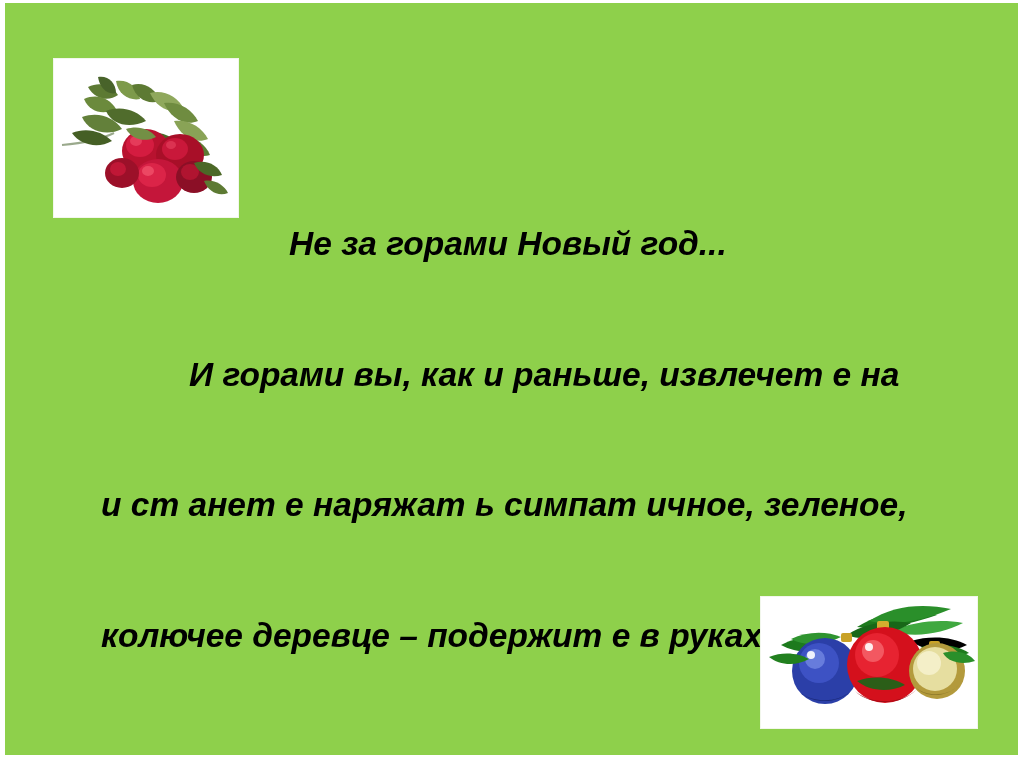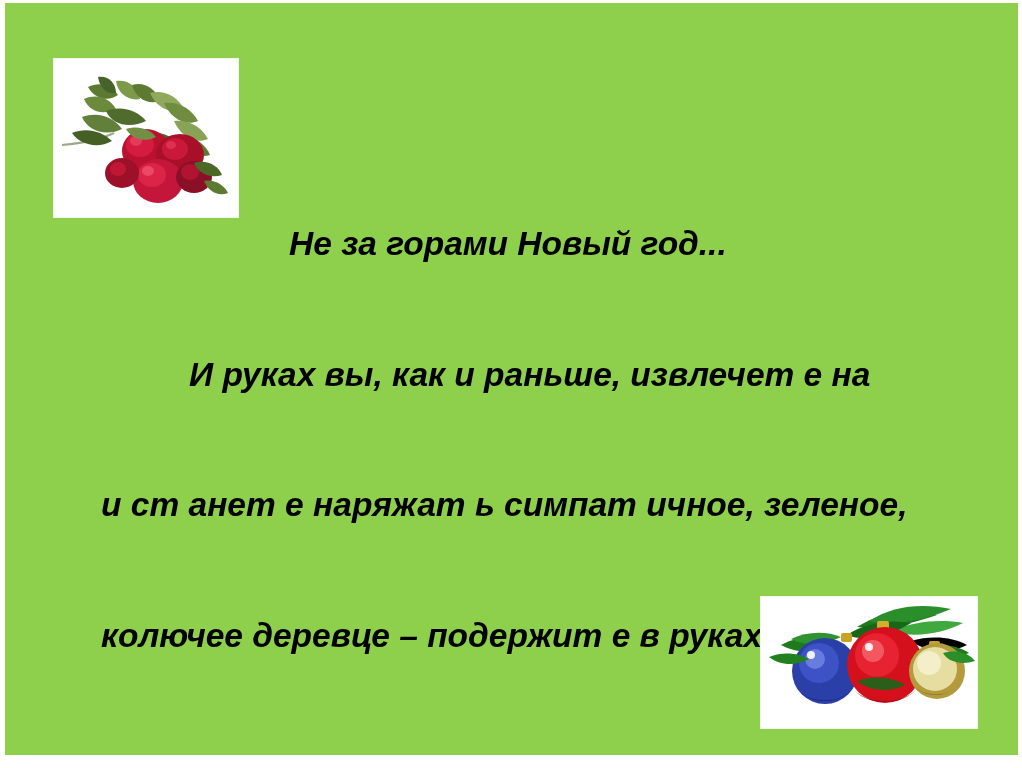--- a/index.html
+++ b/index.html
@@ -131,21 +131,21 @@
       <path d="M140 104 C152 100 164 106 168 116 C156 120 144 114 140 104 Z" fill="#4c6827"></path>
       <path d="M150 122 C160 120 170 126 174 134 C164 138 154 132 150 122 Z" fill="#5d7a33"></path>
       <path d="M72 70 C84 66 96 70 102 78 C90 84 78 80 72 70 Z" fill="#738f45"></path>
     </svg>
   </div>
 
   <div class="text-block">
 
     <p class="para para-1">
       <span class="line" style="padding-left:188px">Не за горами Новый год...</span>
-      <span class="line" style="padding-left:88px">И руках вы, как и раньше, извлечет е на</span>
+      <span class="line" style="padding-left:88px">И горами вы, как и раньше, извлечет е на</span>
       <span class="line">и ст анет е наряжат ь симпат ичное, зеленое,</span>
       <span class="line">колючее деревце – подержит е в руках каждый</span>
       
     </p>
 
   </div>
 
   <div class="photo" id="pic-ornaments">
     <svg viewBox="0 0 216 131" xmlns="http://www.w3.org/2000/svg">
       <rect x="0" y="0" width="216" height="131" fill="#ffffff"></rect>

